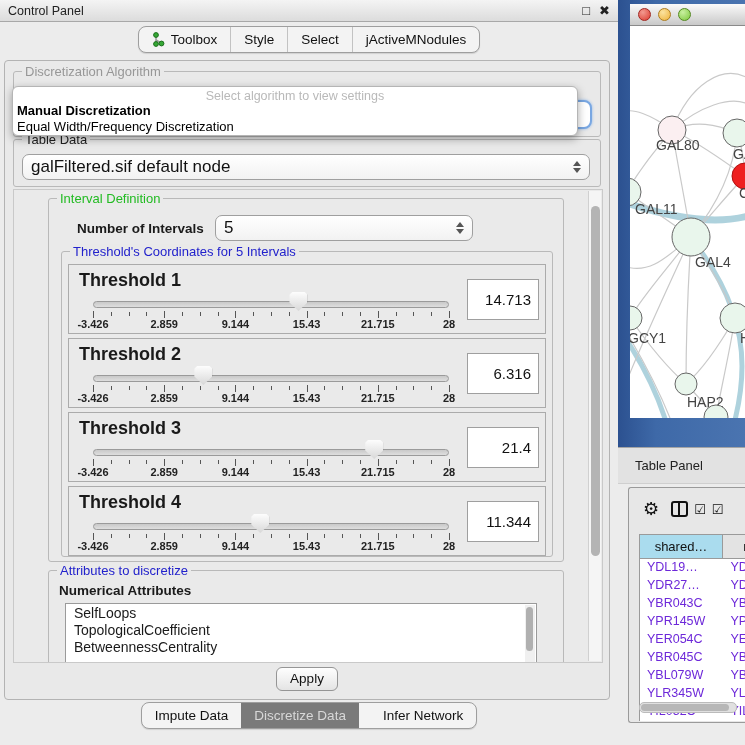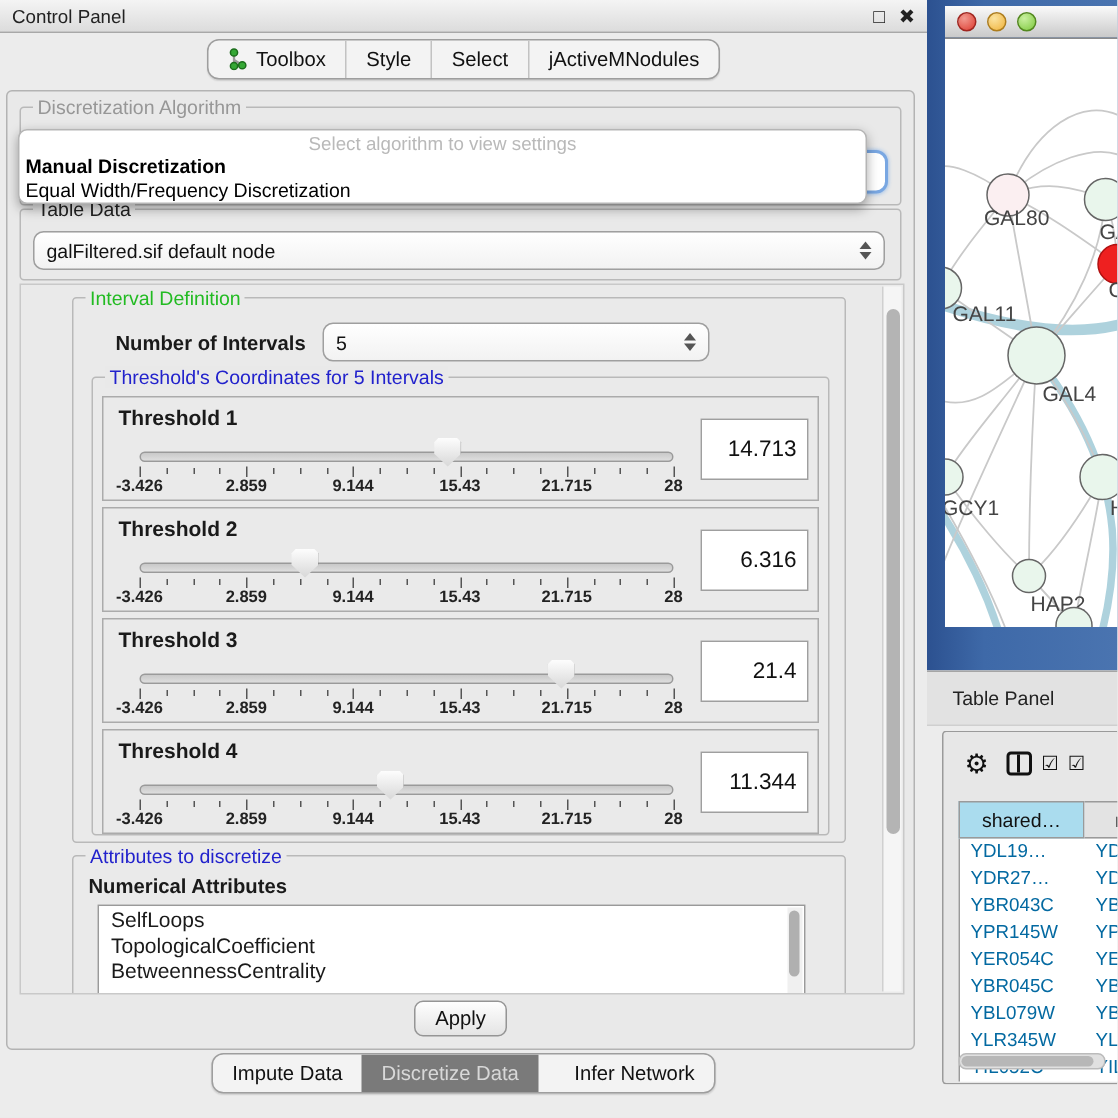--- a/index.html
+++ b/index.html
@@ -34,21 +34,21 @@
   .legend.dark { color:#222; }
   .legend.green { color:#22bb22; }
   .legend.blue { color:#2222cc; }
 
   .algo-group { left:8px; top:10px; width:588px; height:66px; }
   .algo-combo { position:absolute; left:8px; top:28px; right:8px; height:29px; background:#fff;
     border:2px solid #79a7e2; border-radius:8px; box-shadow:0 0 3px #8fb7e8; }
 
   .tabledata-group { left:8px; top:78px; width:588px; height:48px; background:#e9e9e9; }
   .combo { position:absolute; background:linear-gradient(#ffffff,#f2f2f2); border:1px solid #9f9f9f; border-radius:7px;
-    display:flex; align-items:center; padding:0 8px; font-size:13px; color:#111; }
+    display:flex; align-items:center; padding:0 8px; font-size:17px; color:#111; }
   .combo .cspacer { flex:1; }
   .spinner { display:flex; flex-direction:column; align-items:center; gap:2px; }
   .spinner .up { width:0; height:0; border-left:4px solid transparent; border-right:4px solid transparent; border-bottom:5px solid #555; }
   .spinner .dn { width:0; height:0; border-left:4px solid transparent; border-right:4px solid transparent; border-top:5px solid #555; }
   .tabledata-combo { left:8px; top:14px; right:10px; height:26px; }
 
   .dropdown-overlay { position:absolute; left:12px; top:86px; width:566px; height:50px; background:#fff;
     border:1px solid #b5b5b5; border-radius:6px; box-shadow:0 3px 8px rgba(0,0,0,.35); z-index:50; overflow:hidden; }
   .dd-hint { text-align:center; color:#b9b9b9; font-size:12.5px; padding-top:2px; height:16px; }
   .dd-opt { font-size:13px; color:#000; padding:0 4px; height:16px; line-height:16px; }
@@ -59,21 +59,21 @@
   .vscrollbar { position:absolute; right:1px; top:1px; width:13px; height:470px; background:#f5f5f5; border-left:1px solid #d0d0d0; }
   .vscrollbar .thumb { position:absolute; left:2px; top:15px; width:9px; height:350px; background:#b4b4b4; border-radius:5px; }
 
   .interval-group { left:34px; top:8px; width:516px; height:364px; background:#eaeaea; }
   .interval-group > .legend, .attrs-group > .legend { background:#eaeaea; }
   .count-label { position:absolute; left:28px; top:22px; font-weight:bold; font-size:13.5px; }
   .count-combo { left:166px; top:16px; width:258px; height:26px; }
 
   .thresholds-group { left:12px; top:52px; width:492px; height:306px; }
   .tbox { position:absolute; left:6px; width:478px; height:70px; border:1px solid #ababab; background:#eaeaea; }
-  .tbox .tlabel { position:absolute; left:10px; top:5px; font-weight:bold; font-size:14px; }
+  .tbox .tlabel { position:absolute; left:10px; top:5px; font-weight:bold; font-size:18px; }
   .track { position:absolute; left:24px; top:36px; width:356px; height:7px; border:1px solid #9a9a9a; border-radius:4px;
     background:linear-gradient(#c9c9c9,#dedede); }
   .handle { position:absolute; top:27px; width:18px; height:19px;
     background:linear-gradient(#fdfdfd,#d8d8d8);
     clip-path:polygon(15% 0,85% 0,100% 15%,100% 55%,50% 100%,0 55%,0 15%);
     filter:drop-shadow(0 0 1px #777); }
   .ruler { position:absolute; left:24px; top:46px; width:356px; height:8px; }
   .tick { position:absolute; top:0; width:1px; background:#555; }
   .tick.major { height:7px; } .tick.minor { height:4px; top:1px; }
   .ticklabels { position:absolute; left:24px; top:53px; width:356px; height:13px; }
@@ -116,21 +116,21 @@
   .split-icon { width:17px; height:16px; border:2px solid #111; border-radius:3px; position:relative; }
   .split-icon::after { content:""; position:absolute; left:5px; top:0; width:2px; height:12px; background:#111; }
   .tp-check { font-size:13px; color:#111; margin-left:-6px; }
   .tp-table { position:absolute; left:10px; top:46px; width:140px; }
   .tp-hrow { display:flex; }
   .tp-hcell { height:25px; border:1px solid #9a9a9a; border-left:none; background:#e3e3e3;
     font-size:13px; display:flex; align-items:center; justify-content:center; color:#111; }
   .tp-hcell:first-child { border-left:1px solid #9a9a9a; }
   .tp-hcell.sel { background:#aadcee; }
   .tp-row { display:flex; background:#fff; }
-  .tp-cell { height:18px; font-size:12.5px; padding:1px 0 0 7px; color:#0369a1; white-space:nowrap; overflow:hidden; }
+  .tp-cell { height:18px; font-size:12.5px; padding:1px 0 0 7px; color:#6d28d9; white-space:nowrap; overflow:hidden; }
   .c1 { width:84px; } .c2 { width:56px; }
   .tp-body { border-left:1px solid #9a9a9a; background:#fff; }
   .hscrollbar { position:absolute; left:10px; top:214px; width:98px; height:11px; background:#e0e0e0; border:1px solid #bbb; border-radius:5px; }
   .hscrollbar .thumb { position:absolute; left:1px; top:1px; width:88px; height:7px; background:#b7b7b7; border-radius:4px; }
 </style>
 </head>
 <body>
 
 <div class="left-region">
 

